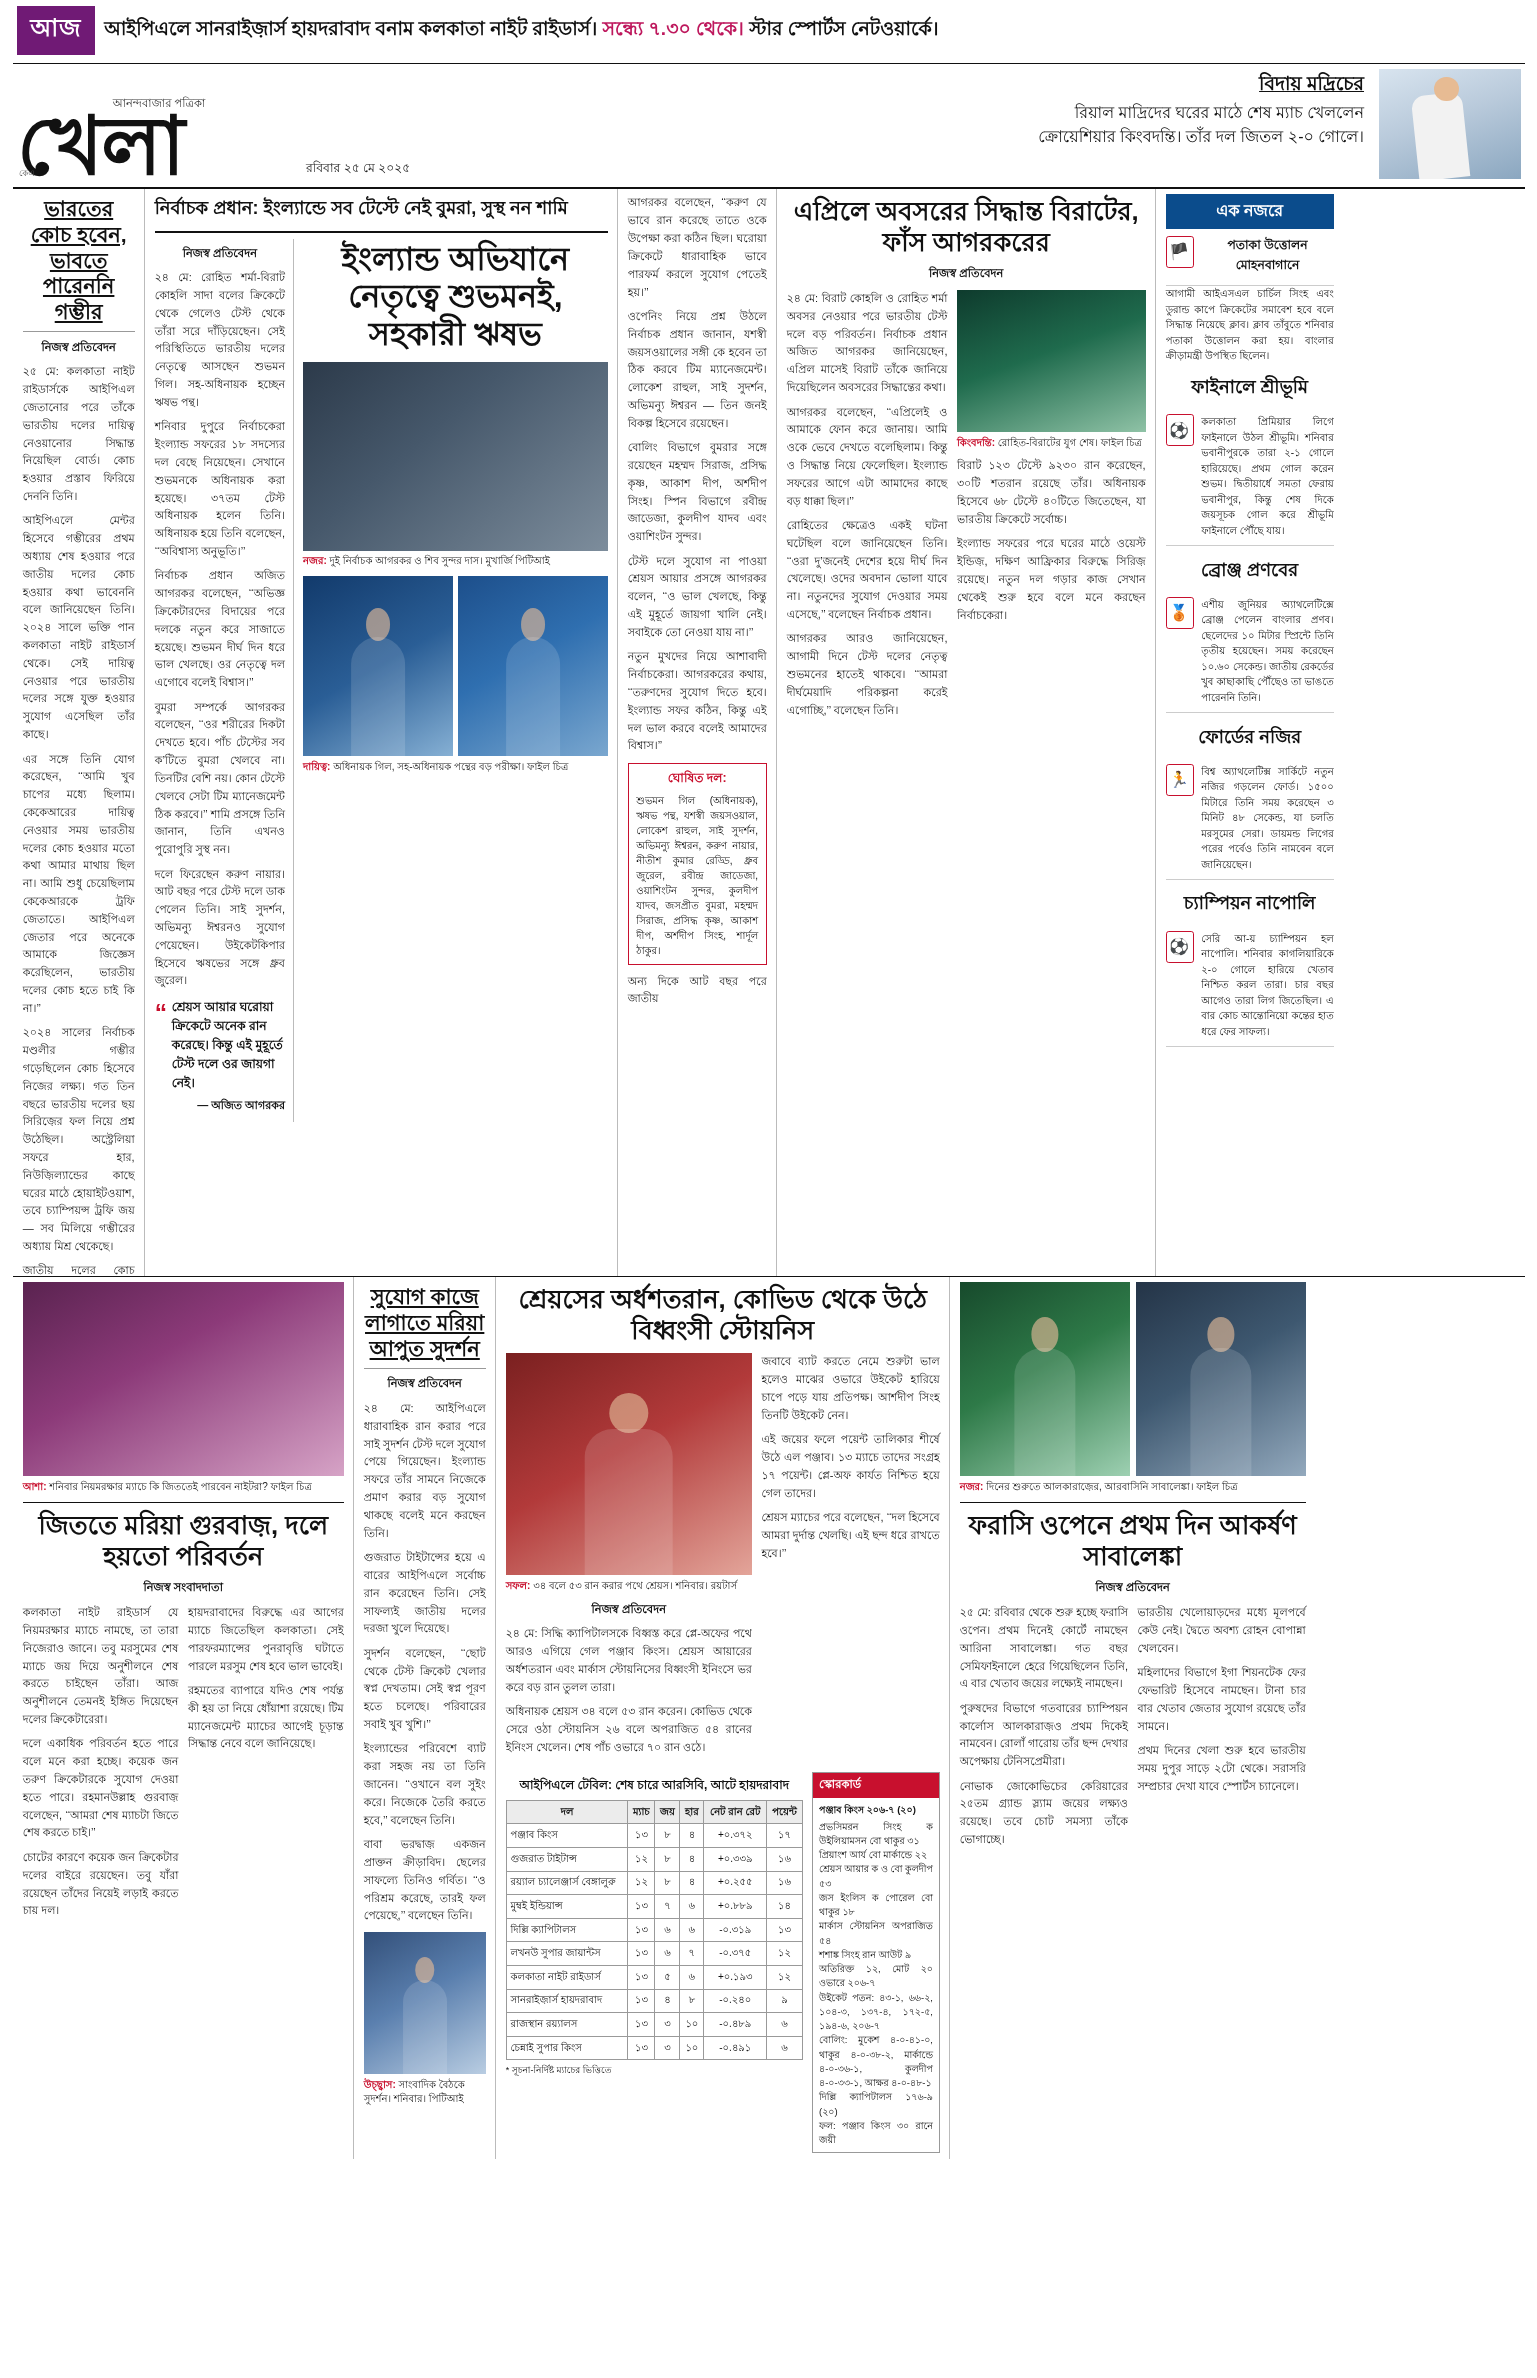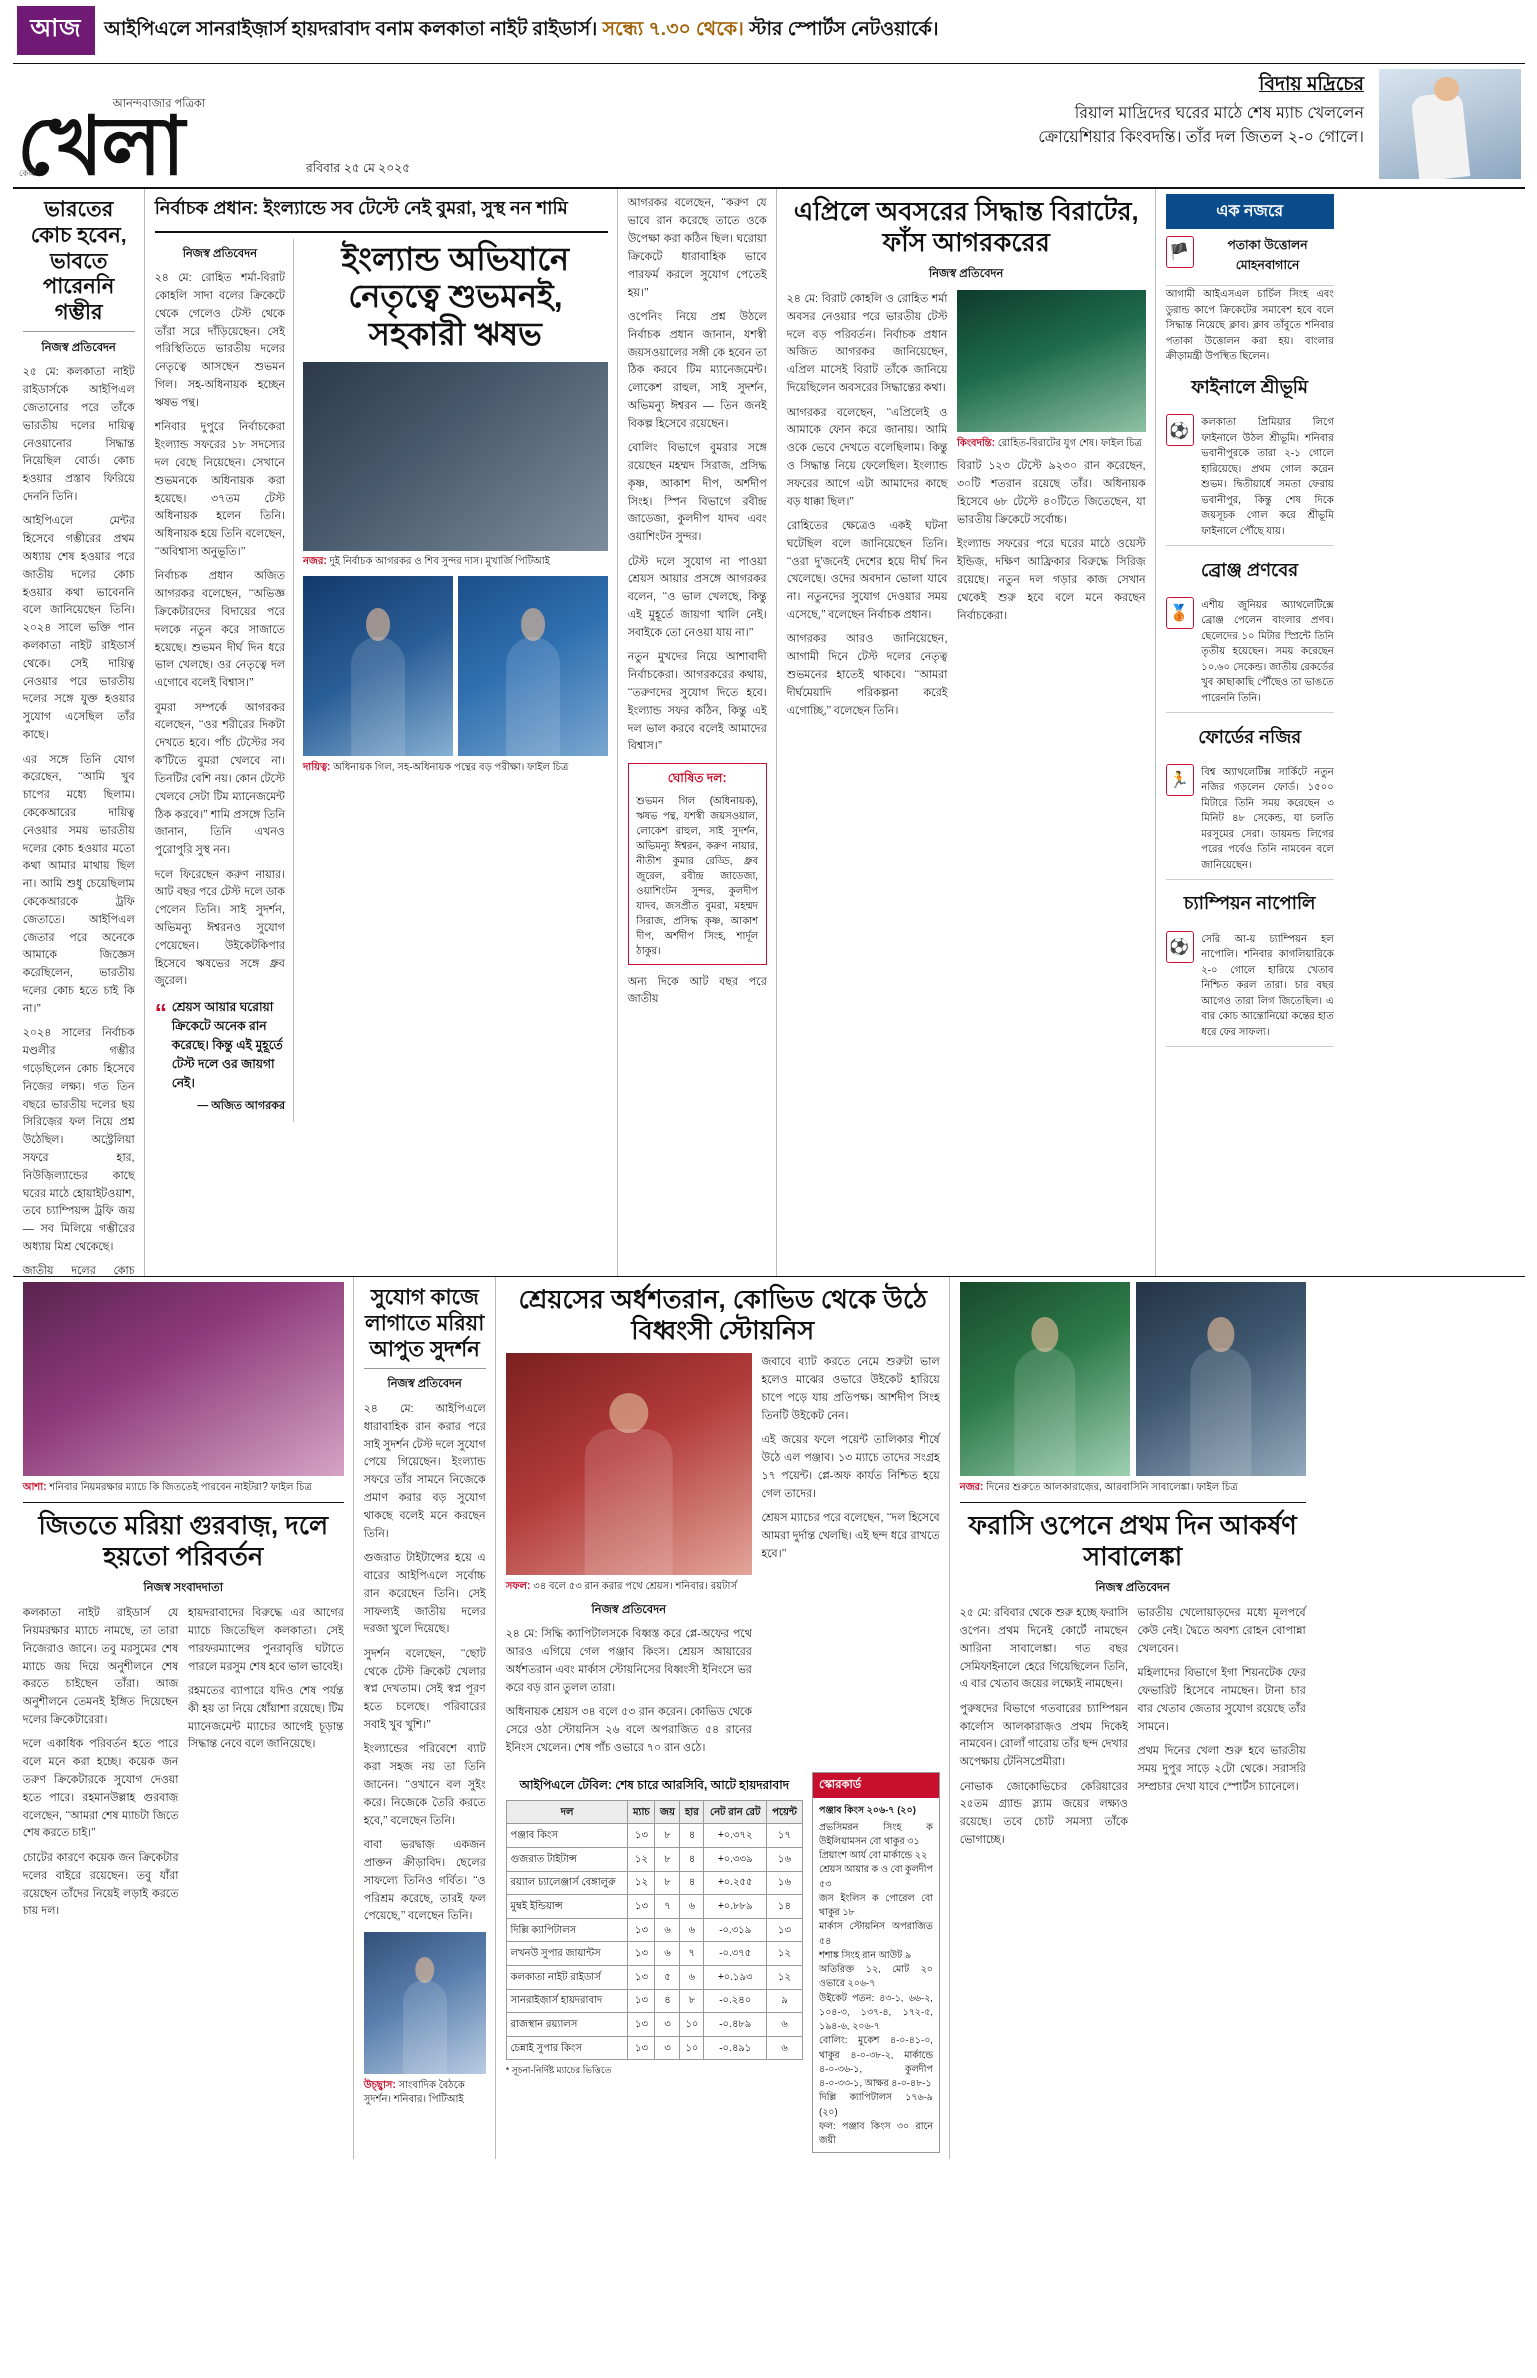--- a/index.html
+++ b/index.html
@@ -13,21 +13,21 @@
   }
   .page { width:1538px; height:2378px; position:relative; padding:0 13.2px; }
 
   
   .topstrip { display:flex; align-items:center; gap:9.5px; border-bottom:1.9px solid #111; padding:5.7px 3.8px 7.6px 3.8px; }
   .aaj {
     background:#701a75; color:#fff; font-weight:bold; font-size:24px;
     padding:3.8px 13.2px 5.7px 13.2px; letter-spacing:0.9px;
   }
   .topstrip .txt { font-size:19px; font-weight:bold; color:#111; }
-  .topstrip .red { color:#a16207; }
+  .topstrip .red { color:#be185d; }
 
   
   .masthead { display:flex; align-items:flex-end; border-bottom:2.8px solid #111; padding:3.8px 3.8px 1.9px 3.8px; position:relative; height:125px;}
   .mast-left { width:445px; position:relative; }
   .mast-sub { font-size:11.4px; text-align:center; width:284px; color:#333; margin-bottom:-5.7px;}
   .khela { font-size:81px; font-weight:bold; line-height:0.95; letter-spacing:-1.9px; }
   .mast-code { position:absolute; left:1.9px; bottom:3.8px; font-size:8.5px; color:#555; }
   .mast-date { position:absolute; left:289px; bottom:5.7px; font-size:12.3px; color:#222; }
   .mast-right { flex:1; display:flex; align-items:flex-start; justify-content:flex-end; gap:15px; padding-bottom:5.7px;}
   .mast-right .lines { text-align:right; font-size:16px; line-height:1.55; color:#111; }
@@ -48,21 +48,21 @@
 
   
   .cols { display:flex; gap:0; border-bottom:1.9px solid #111; }
   .col { padding:5.7px 9.5px; }
   .vr { border-right:0.9px solid #bbb; }
   .byline { font-size:11.4px; font-weight:bold; text-align:center; margin:5.7px 0 5.7px 0; }
   p.bn { font-size:11px; line-height:1.62; text-align:justify; margin:0 0 6.6px 0; color:#1a1a1a; }
 
   h1.head { font-size:32px; line-height:1.18; font-weight:bold; margin:1.9px 0 7.6px 0; }
   h2.head { font-size:25.6px; line-height:1.2; font-weight:bold; margin:1.9px 0 7.6px 0; }
-  h3.head { font-size:21px; line-height:1.22; font-weight:bold; margin:1.9px 0 5.7px 0; }
+  h3.head { font-size:21px; line-height:1.22; font-weight:bold; margin:1.9px 0 5.7px 0;text-decoration:underline; }
   .center { text-align:center; }
 
   .rule { border-top:0.9px solid #999; margin:6.6px 0; }
   .rule-thick { border-top:1.9px solid #111; margin:7.6px 0; }
 
   .caption { font-size:10px; line-height:1.4; margin:3.8px 0 7.6px 0; color:#222; }
   .caption .tag { color:#c8102e; font-weight:bold; }
 
   .photo { width:100%; background:#c9d4dd; position:relative; overflow:hidden; }
   .ph-a { background:linear-gradient(140deg,#2c3a4a 0%, #46586b 40%, #7d8d9c 100%); }

